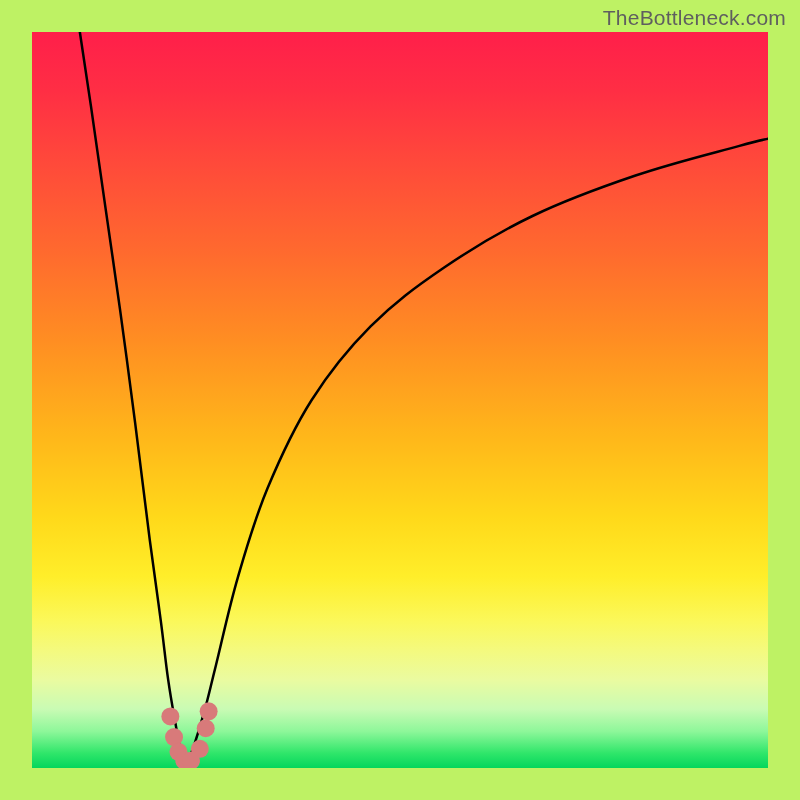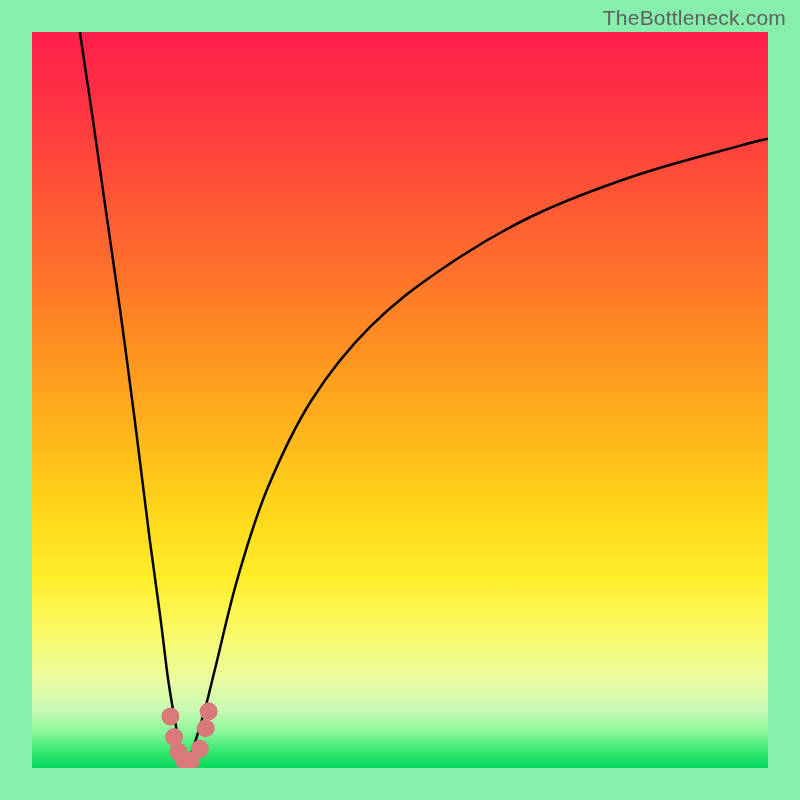--- a/index.html
+++ b/index.html
@@ -10,21 +10,21 @@
     overflow: hidden;
     background: #000;
     font-family: Arial, Helvetica, sans-serif;
   }
   .frame {
     position: absolute;
     top: 0;
     left: 0;
     width: 800px;
     height: 800px;
-    background: #86efac;
+    background: #bef264;
   }
   .plot {
     position: absolute;
     top: 32px;
     left: 32px;
     width: 736px;
     height: 736px;
     background: linear-gradient(
       to bottom,
       #ff1f4a 0%,

